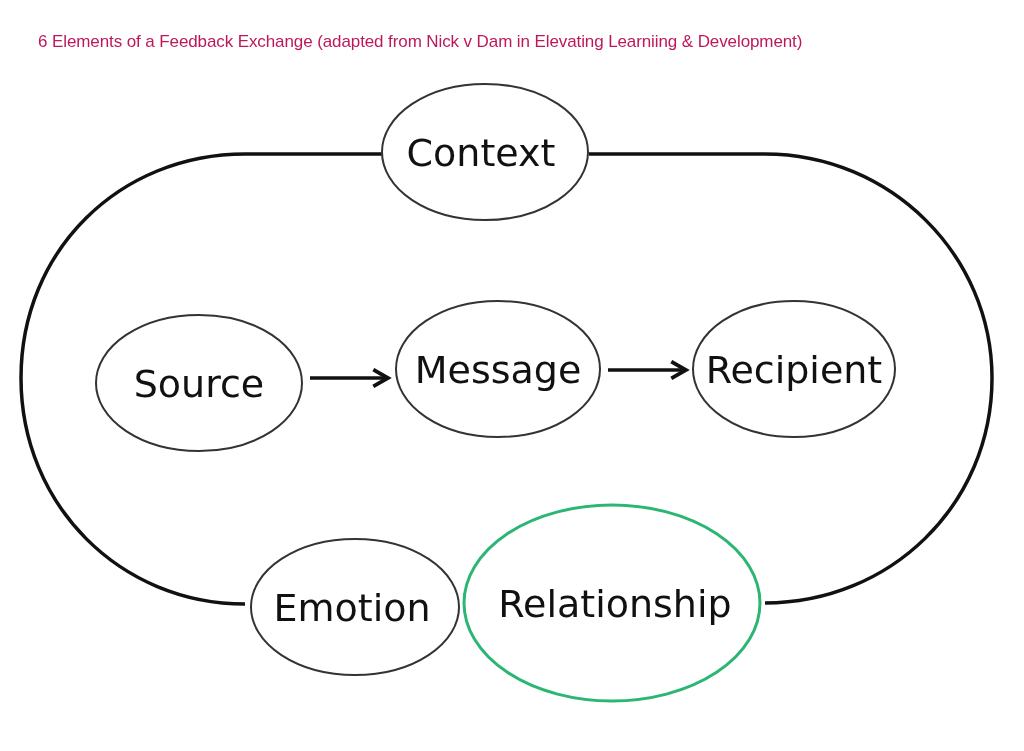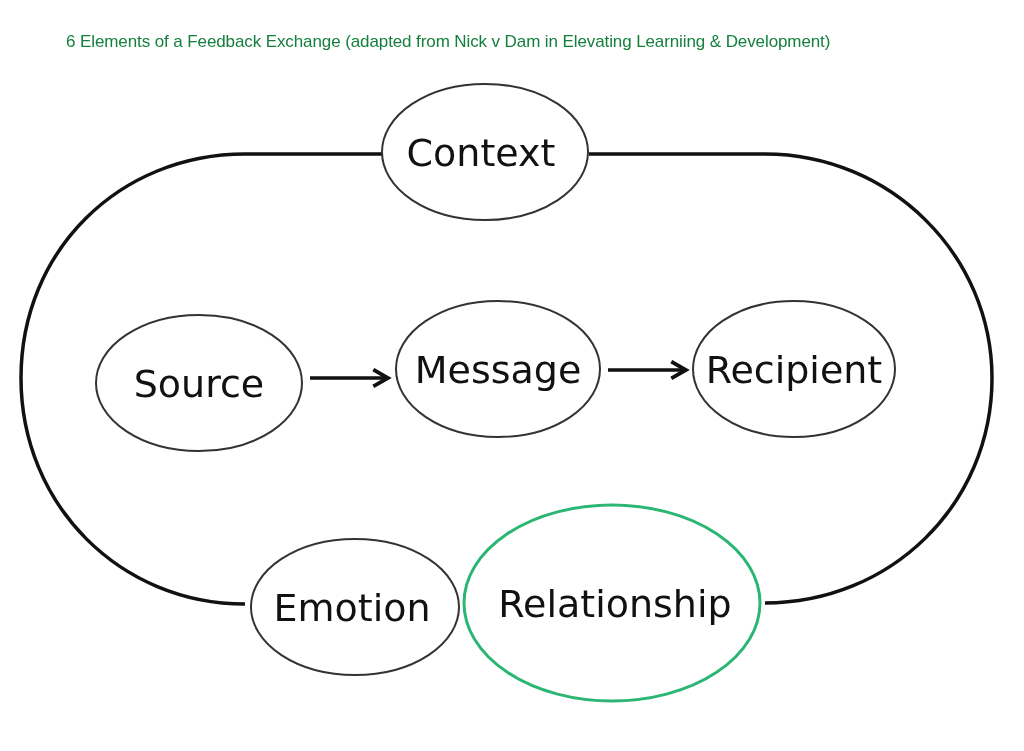--- a/index.html
+++ b/index.html
@@ -1,19 +1,19 @@
 <!DOCTYPE html>
 <html><head>
 <meta charset="utf-8">
 <style>
   html, body { margin: 0; padding: 0; background: #ffffff; }
   body { width: 1024px; height: 751px; position: relative; overflow: hidden;
          font-family: "DejaVu Sans", "Liberation Sans", sans-serif; }
-  .title { position: absolute; left: 38px; top: 32px; font-size: 17px; color: #15803d;
-           font-family: "Liberation Sans", sans-serif; white-space: nowrap; letter-spacing: -0.1px; margin-left: 28px; }
+  .title { position: absolute; left: 38px; top: 32px; font-size: 17px; color: #be185d;
+           font-family: "Liberation Sans", sans-serif; white-space: nowrap; letter-spacing: -0.1px; }
   svg { position: absolute; left: 0; top: 0; }
   .node-label { font-family: "DejaVu Sans", sans-serif; font-size: 38px; fill: #111; }
 </style>
 </head>
 <body>
 
 <div class="title">6 Elements of a Feedback Exchange (adapted from Nick v Dam in Elevating Learniing &amp; Development)</div>
 
 <svg width="1024" height="751" viewBox="0 0 1024 751">
   <defs>

